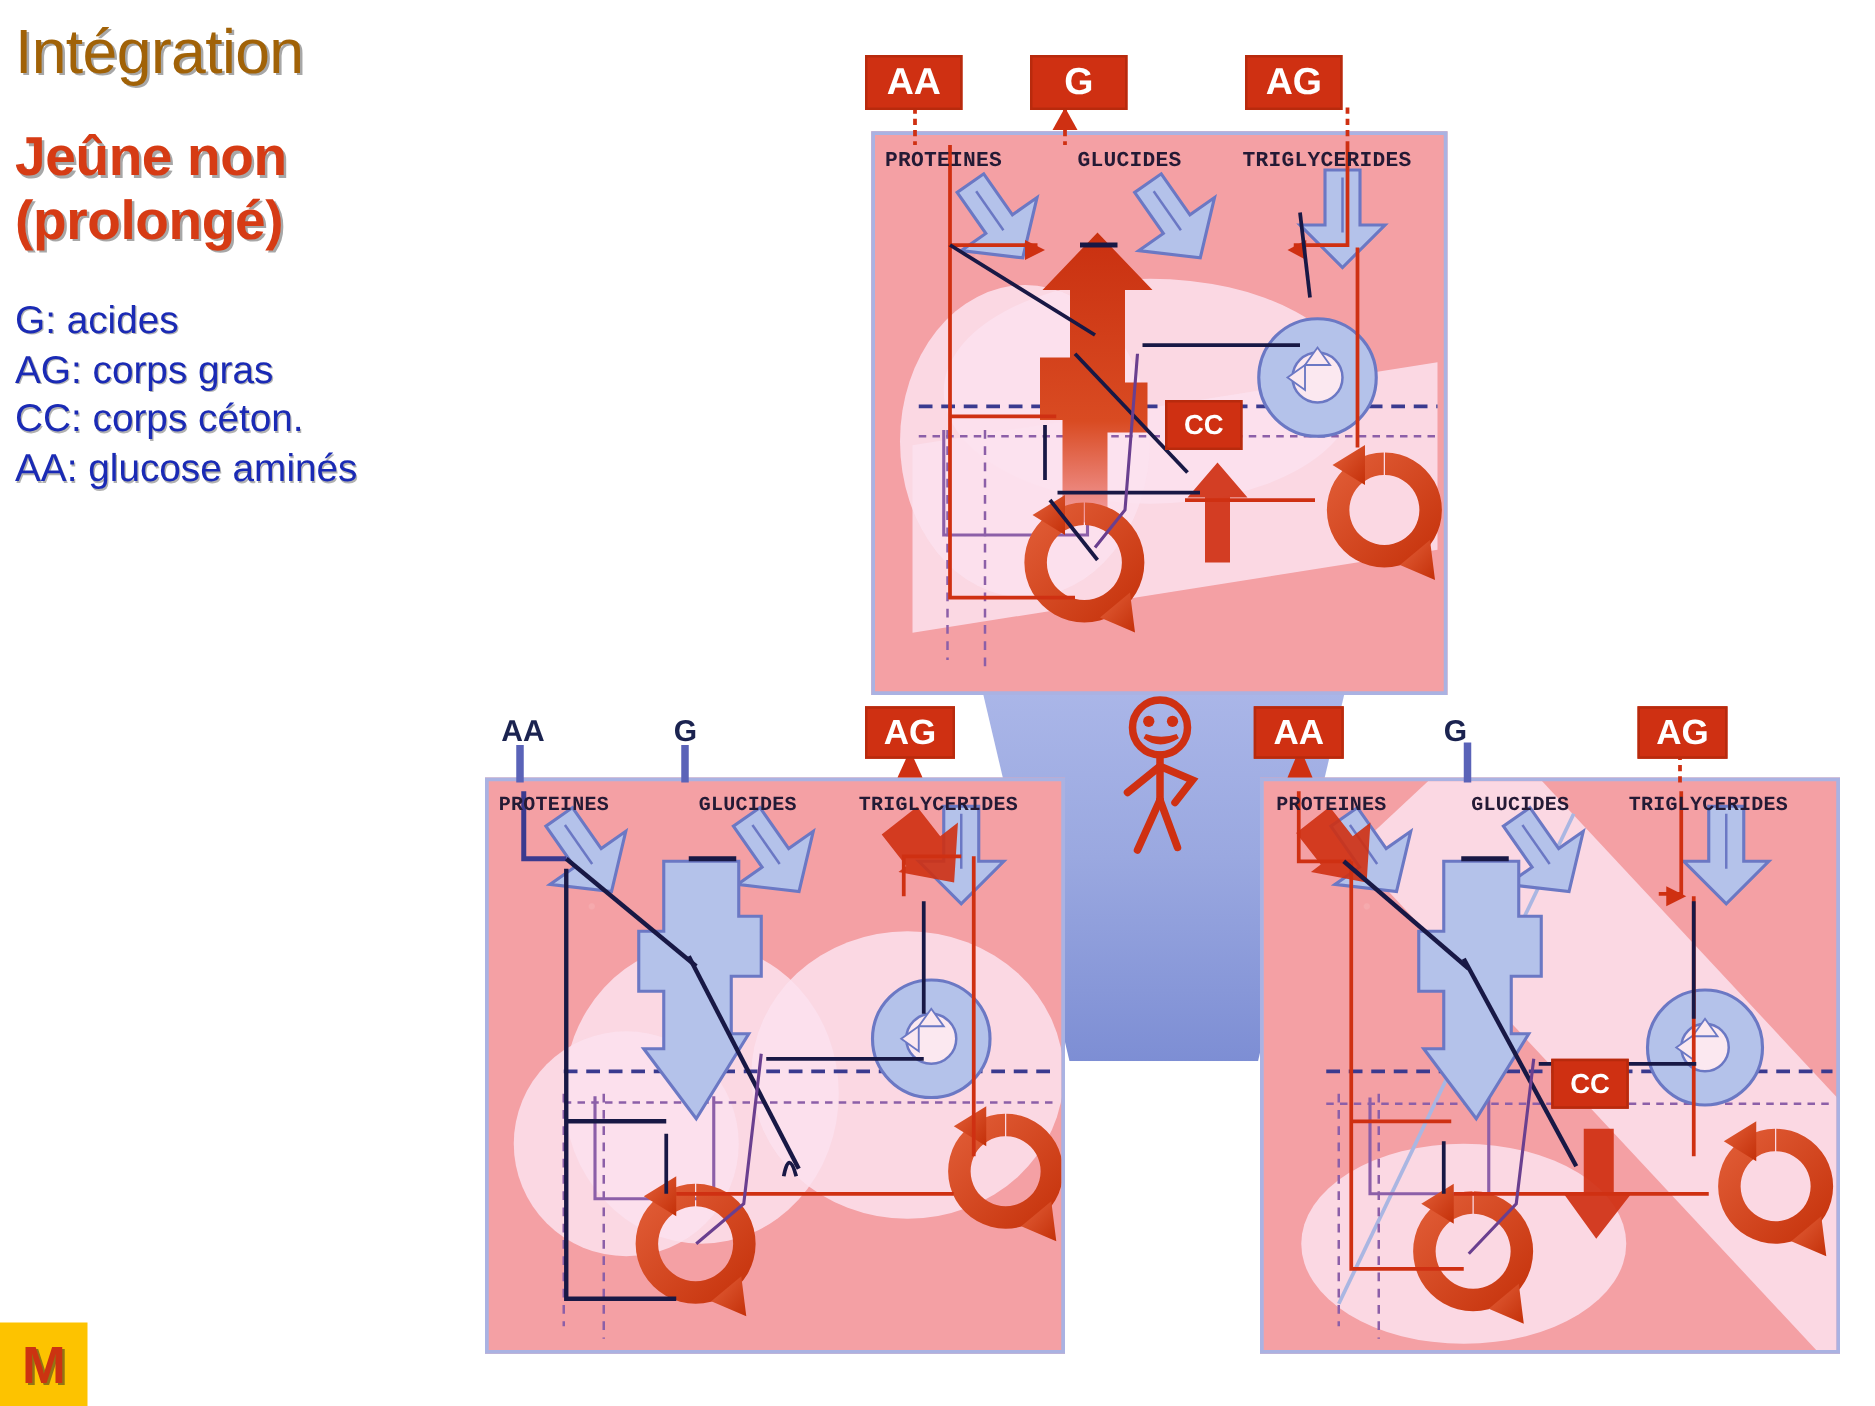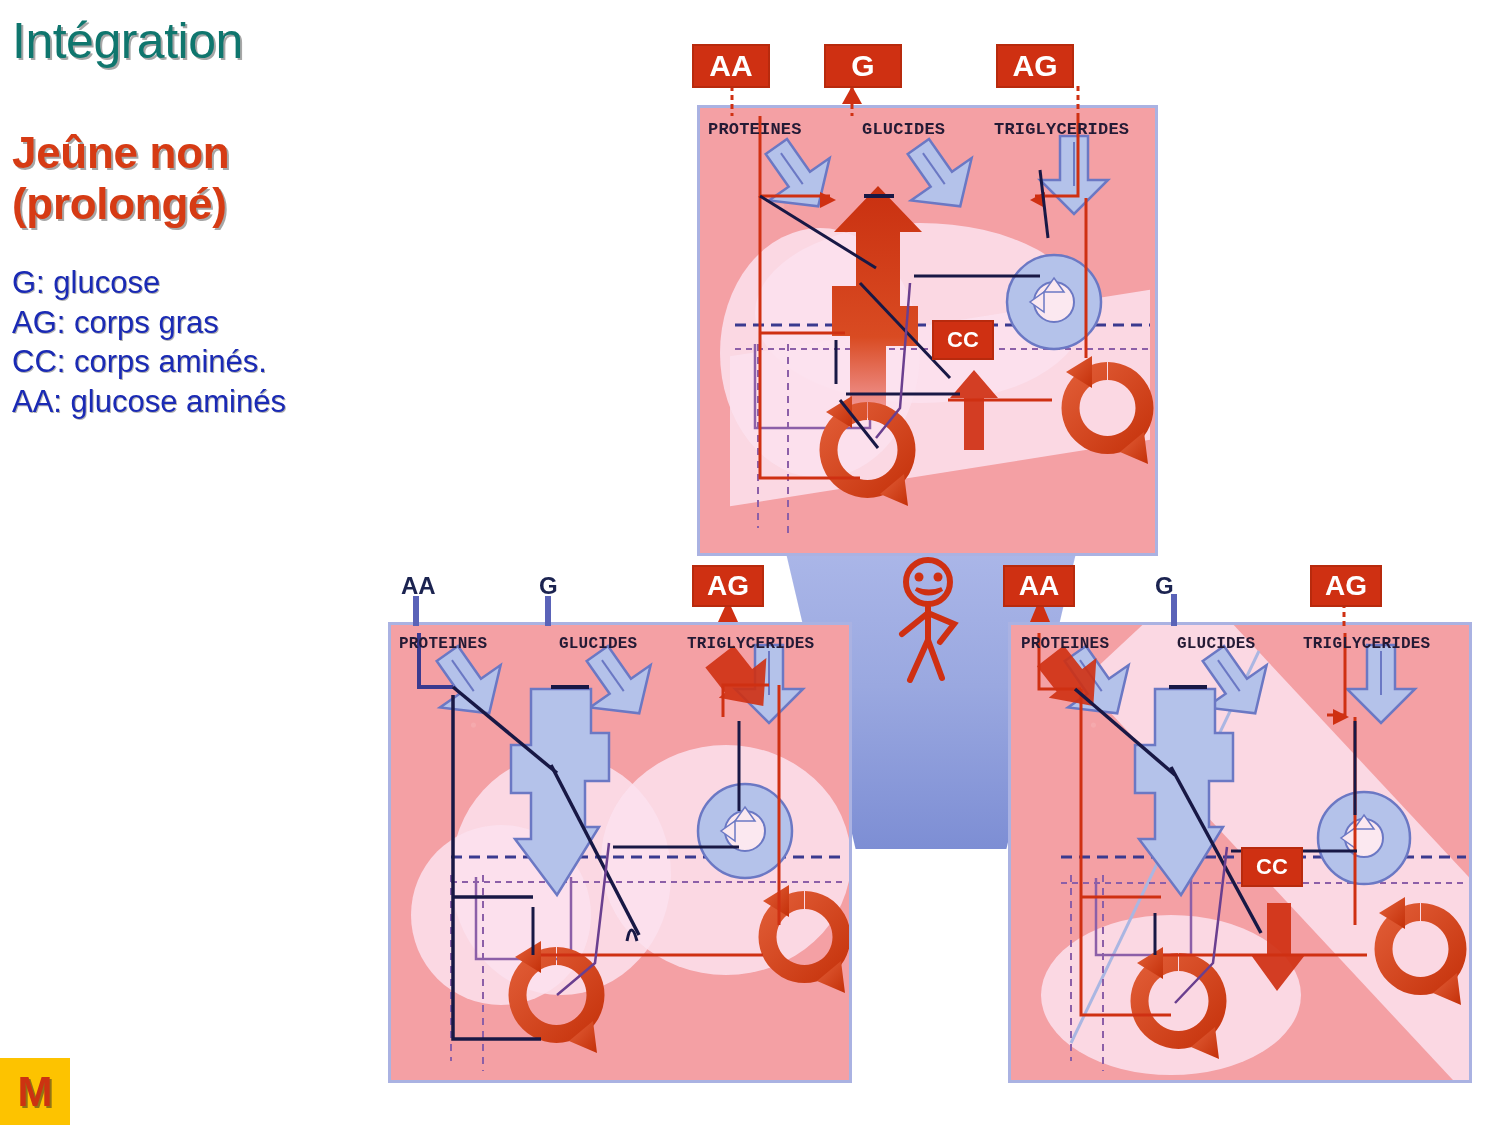--- a/index.html
+++ b/index.html
@@ -8,26 +8,26 @@
     background:#ffffff;
     font-family:"Liberation Sans", sans-serif;
     overflow:hidden;
     position:relative;
   }
   #slide{position:absolute;left:0;top:0;width:1500px;height:1125px;}
 
   
   #text-col{position:absolute;left:12px;top:14px;width:400px;}
   .title{
-    font-size:50px;font-weight:400;color:#0f766e;line-height:1.08;
+    font-size:50px;font-weight:400;color:#a16207;line-height:1.08;
     text-shadow:2px 2px 0 rgba(60,60,60,.45);
     letter-spacing:-.5px;
   }
   .subtitle{
-    margin-top:59px;
+    margin-top:32px;
     font-size:44px;font-weight:bold;color:#d63b14;line-height:1.16;
     text-shadow:2px 2px 0 rgba(60,60,60,.45);
     letter-spacing:-.3px;
   }
   .legend{margin-top:34px;}
   .legend .ln{
     font-size:31px;color:#1a2ab5;line-height:1.28;
     text-shadow:1px 1px 0 rgba(60,60,60,.4);
     white-space:nowrap;
   }
@@ -105,23 +105,23 @@
 
   <div id="text-col">
     <div class="title">
       <div>Intégration</div>
     </div>
     <div class="subtitle">
       <div>Jeûne non</div>
       <div>(prolongé)</div>
     </div>
     <div class="legend">
-      <div class="ln">G: glucose</div>
+      <div class="ln">G: acides</div>
       <div class="ln">AG: corps gras</div>
-      <div class="ln">CC: corps aminés.</div>
+      <div class="ln">CC: corps céton.</div>
       <div class="ln">AA: glucose aminés</div>
     </div>
   </div>
 
   <div id="m-logo">
     <span>M</span>
   </div>
 
   <div id="center-blue"></div>
 

